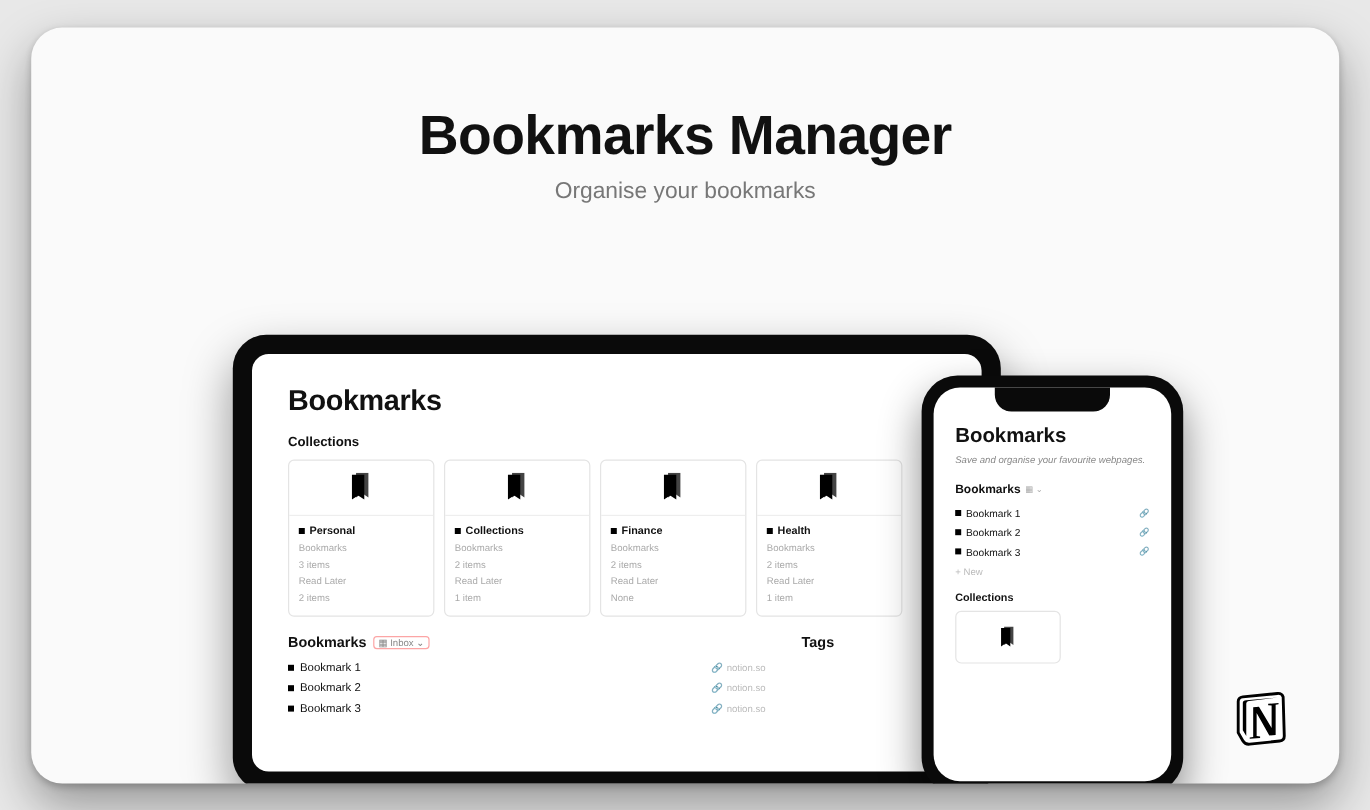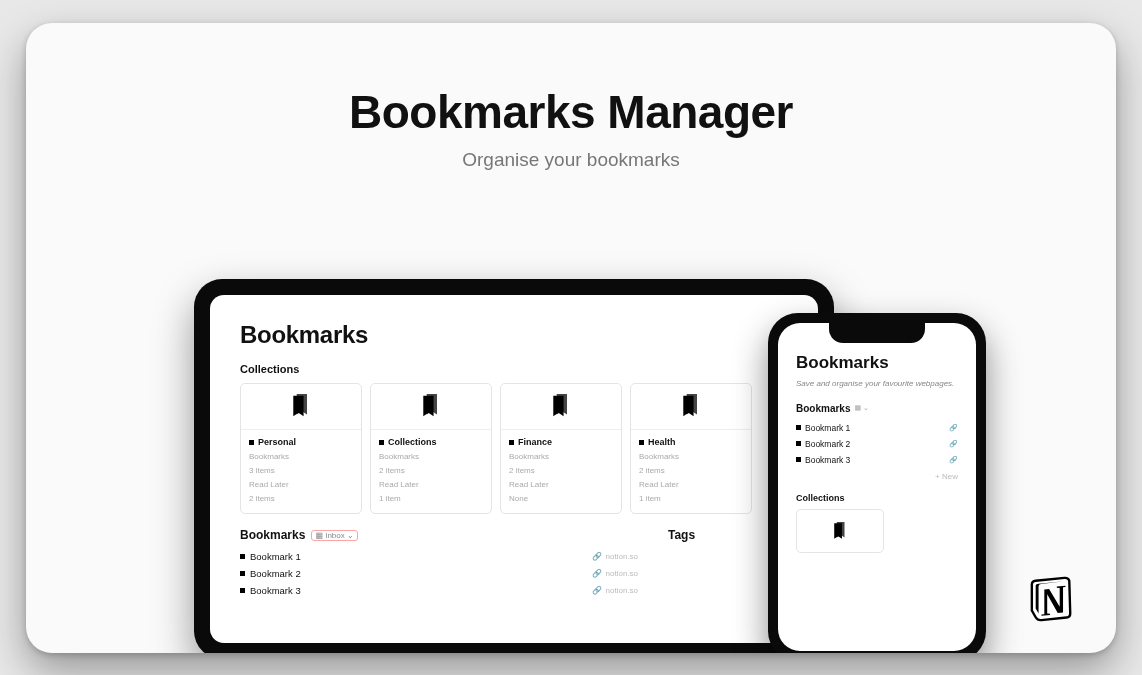--- a/index.html
+++ b/index.html
@@ -55,21 +55,21 @@
   .notch { position:absolute; top:10px; left:50%; transform:translateX(-50%); width: 96px; height: 20px; background:#0a0a0a; border-radius: 0 0 14px 14px; z-index:2; }
   .phone-screen { width:100%; height:100%; background:#fff; border-radius: 22px; padding: 30px 18px 0 18px; overflow:hidden; color:#111; position:relative; }
   .ph-title { font-size: 17px; font-weight:700; }
   .ph-desc { font-size: 8px; color:#888; margin-top: 5px; line-height:1.4;font-style:italic; }
   .ph-sub { font-size: 10px; font-weight:700; margin-top: 14px; display:flex; align-items:center; gap:4px; }
   .ph-sub .chip2 { font-size:7px; color:#aaa; font-weight:400; }
   .ph-list { margin-top:6px; }
   .ph-item { display:flex; align-items:center; justify-content:space-between; font-size:8.5px; padding:3px 0; font-weight:500; }
   .ph-item .l { display:flex; align-items:center; gap:4px; }
   .ph-item .r { color:#ccc; font-size:7px; }
-  .ph-new { font-size:8px; color:#bbb; margin-top:4px;text-align:right; }
+  .ph-new { font-size:8px; color:#bbb; margin-top:4px; }
   .ph-coll-label { font-size:9px; font-weight:700; margin-top: 12px; }
   .ph-coll-card { margin-top:6px; border:1px solid #e4e4e4; border-radius:5px; height: 44px; width: 88px; display:flex; align-items:center; justify-content:center; }
 
   
   .notion-logo { position:absolute; right: 40px; bottom: 30px; width: 48px; height: 48px; }
 
   svg { display:block; }
 </style>
 </head>
 <body>

